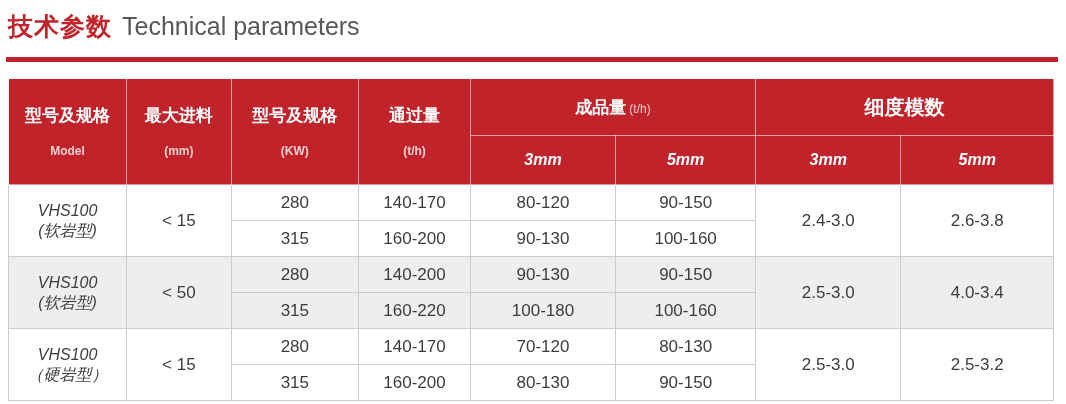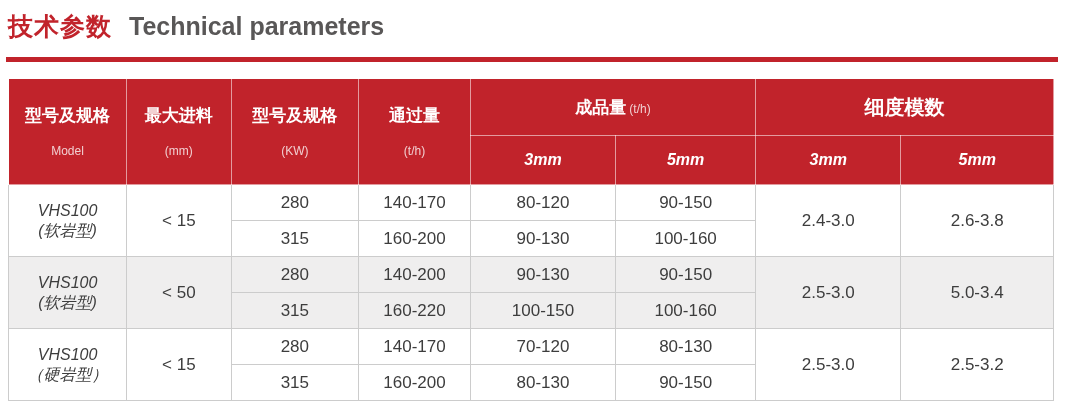--- a/index.html
+++ b/index.html
@@ -5,44 +5,44 @@
   * { box-sizing: border-box; margin: 0; padding: 0; }
   html, body {
     width: 1066px; height: 404px;
     background: #ffffff;
     font-family: "Liberation Sans", "DejaVu Sans", sans-serif;
     overflow: hidden;
   }
   .page { padding: 8px 12px 0 8px; }
 
   
-  .title-row { display: flex; align-items: baseline; gap: 17px; padding-top: 2px; }
+  .title-row { display: flex; align-items: baseline; gap: 10px; padding-top: 2px; }
   .title-cn { font-size: 25px; font-weight: bold; color: #c1232b; letter-spacing: 1px; }
-  .title-en { font-size: 25px; font-weight: 700; color: #595757; }
+  .title-en { font-size: 25px; font-weight: 400; color: #595757; }
   .title-rule { height: 5px; background: #c1232b; margin: 14px -4px 0 -2px; }
 
   
   table.params {
     width: 100%;
     margin-top: 16px;
     border-collapse: collapse;
     table-layout: fixed;
   }
   thead th {
     background: #c1232b;
     color: #ffffff;
     border: 1px solid rgba(255,255,255,0.55);
     font-weight: bold;
     text-align: center;
     vertical-align: middle;
   }
   tr.hdr-top th { height: 57px; }
   tr.hdr-sub th { height: 49px; font-size: 16px; font-style: italic; }
   th .hdr-main { display: block; font-size: 17px; line-height: 1.25; }
-  th .hdr-sublabel { display: block; font-size: 12px; font-weight: normal; color: rgba(255,255,255,0.78); margin-top: 18px; }
+  th .hdr-sublabel { display: block; font-size: 12px; font-weight: bold; color: rgba(255,255,255,0.78); margin-top: 18px; }
   th .hdr-unit { font-size: 12px; font-weight: normal; color: rgba(255,255,255,0.78); margin-left: 3px; }
   th.group-hd { vertical-align: middle; margin-left: 20px; }
 
   tbody td {
     border: 1px solid #cccccc;
     height: 36px;
     text-align: center;
     vertical-align: middle;
     font-size: 17px;
     color: #3d3d3d;
@@ -132,26 +132,26 @@
         <td rowspan="2" class="model-cell">
           <span class="line">VHS100</span>
           <span class="line">(软岩型)</span>
         </td>
         <td rowspan="2">&lt; 50</td>
         <td>280</td>
         <td>140-200</td>
         <td>90-130</td>
         <td>90-150</td>
         <td rowspan="2">2.5-3.0</td>
-        <td rowspan="2">5.0-3.4</td>
+        <td rowspan="2">4.0-3.4</td>
       </tr>
       <tr class="alt">
         <td>315</td>
         <td>160-220</td>
-        <td>100-150</td>
+        <td>100-180</td>
         <td>100-160</td>
       </tr>
 
       <tr>
         <td rowspan="2" class="model-cell">
           <span class="line">VHS100</span>
           <span class="line">（硬岩型）</span>
         </td>
         <td rowspan="2">&lt; 15</td>
         <td>280</td>

